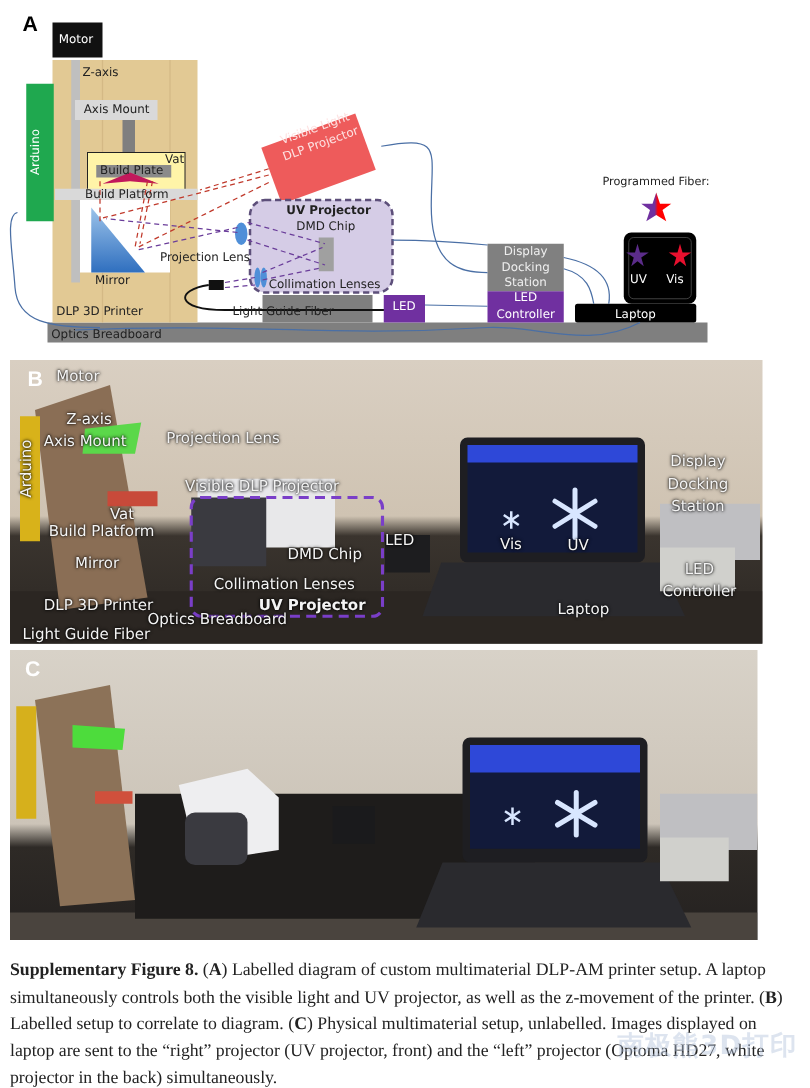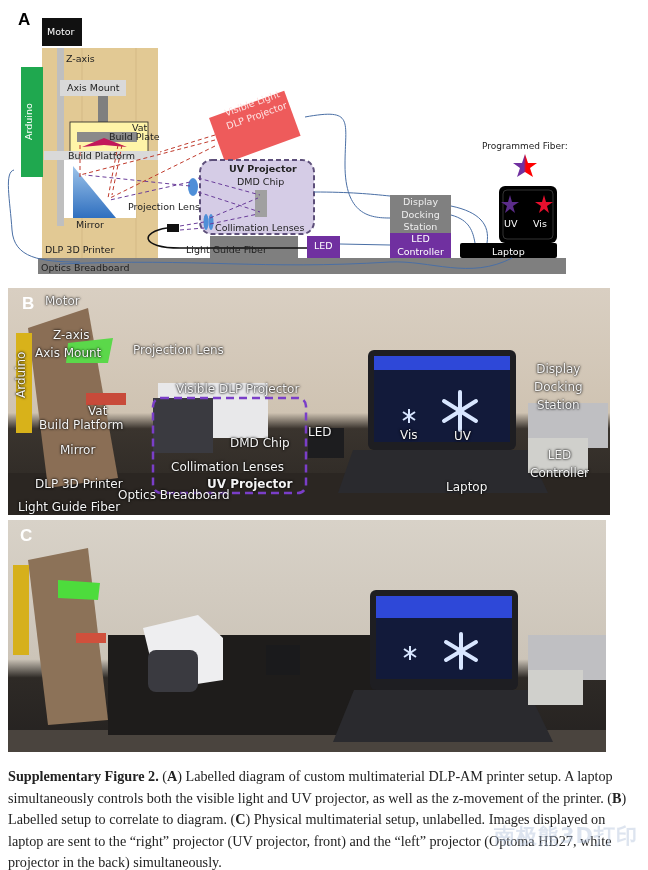--- a/index.html
+++ b/index.html
@@ -112,21 +112,21 @@
       <path d="M 451 215 C 470 220, 473 232, 475 243"></path>
       <path d="M 60 264 C 200 258, 260 270, 390 262 C 430 260, 470 280, 512 258"></path>
     </g>
   </svg>
 
   <div class="lbl" style="left:47px;top:26px;color:#fff;">Motor</div>
   <div class="lbl" style="left:66px;top:53px;">Z-axis</div>
   <div class="lbl" style="left:67px;top:82px;">Axis Mount</div>
   <div class="lbl" style="left:23px;top:140px;color:#fff;transform:rotate(-90deg);transform-origin:left top;">Arduino</div>
   <div class="lbl" style="left:132px;top:122px;">Vat</div>
-  <div class="lbl" style="left:80px;top:131px;margin-left:29px;">Build Plate</div>
+  <div class="lbl" style="left:80px;top:131px;">Build Plate</div>
   <div class="lbl" style="left:68px;top:150px;">Build Platform</div>
   <div class="lbl" style="left:76px;top:219px;">Mirror</div>
   <div class="lbl" style="left:45px;top:244px;">DLP 3D Printer</div>
   <div class="lbl" style="left:41px;top:262px;">Optics Breadboard</div>
   <div class="lbl" style="left:220px;top:108px;color:#fde2e2;transform:rotate(-20deg);transform-origin:left top;text-align:center;line-height:13px;">
     <div>Visible Light</div>
     <div>DLP Projector</div>
   </div>
   <div class="lbl" style="left:229px;top:163px;font-weight:bold;">UV Projector</div>
   <div class="lbl" style="left:237px;top:176px;">DMD Chip</div>
@@ -176,21 +176,21 @@
     <polygon points="345,162 520,162 540,205 330,205" fill="#2a2a2e"></polygon>
     <rect x="520" y="115" width="80" height="45" fill="#bfbfc2"></rect>
     <rect x="520" y="150" width="60" height="35" fill="#d0d0cc"></rect>
   </svg>
   <div class="panel-letter" style="left:14px;top:6px;color:#fff;">B</div>
   <div class="wl" style="left:37px;top:6px;">Motor</div>
   <div class="wl" style="left:45px;top:40px;">Z-axis</div>
   <div class="wl" style="left:27px;top:58px;">Axis Mount</div>
   <div class="wl" style="left:6px;top:110px;transform:rotate(-90deg);transform-origin:left top;">Arduino</div>
   <div class="wl" style="left:125px;top:55px;">Projection Lens</div>
-  <div class="wl" style="left:150px;top:94px;padding-left:18px;">Visible DLP Projector</div>
+  <div class="wl" style="left:140px;top:94px;">Visible DLP Projector</div>
   <div class="wl" style="left:80px;top:116px;">Vat</div>
   <div class="wl" style="left:31px;top:130px;">Build Platform</div>
   <div class="wl" style="left:222px;top:148px;">DMD Chip</div>
   <div class="wl" style="left:300px;top:137px;">LED</div>
   <div class="wl" style="left:52px;top:155px;">Mirror</div>
   <div class="wl" style="left:163px;top:172px;">Collimation Lenses</div>
   <div class="wl" style="left:199px;top:189px;font-weight:bold;">UV Projector</div>
   <div class="wl" style="left:27px;top:189px;">DLP 3D Printer</div>
   <div class="wl" style="left:110px;top:200px;">Optics Breadboard</div>
   <div class="wl" style="left:10px;top:212px;">Light Guide Fiber</div>
@@ -233,17 +233,17 @@
       <line x1="396" y1="137" x2="408" y2="129"></line>
     </g>
     <polygon points="346,170 520,170 545,222 325,222" fill="#2a2a2e"></polygon>
     <rect x="520" y="115" width="78" height="45" fill="#bfbfc2"></rect>
     <rect x="520" y="150" width="55" height="35" fill="#d0d0cc"></rect>
   </svg>
   <div class="panel-letter" style="left:12px;top:6px;color:#fff;">C</div>
 </div>
 
 <div class="caption">
-  <b>Supplementary Figure 2.</b>
+  <b>Supplementary Figure 8.</b>
   (<b>A</b>)<span> Labelled diagram of custom multimaterial DLP-AM printer setup. A laptop simultaneously controls both the visible light and UV projector, as well as the z-movement of the printer. </span>(<b>B</b>)<span> Labelled setup to correlate to diagram. </span>(<b>C</b>)<span> Physical multimaterial setup, unlabelled. Images displayed on laptop are sent to the “right” projector (UV projector, front) and the “left” projector (Optoma HD27, white projector in the back) simultaneously.</span>
 </div>
 
 <div class="watermark">南极熊3D打印</div>
 
 </body></html>

